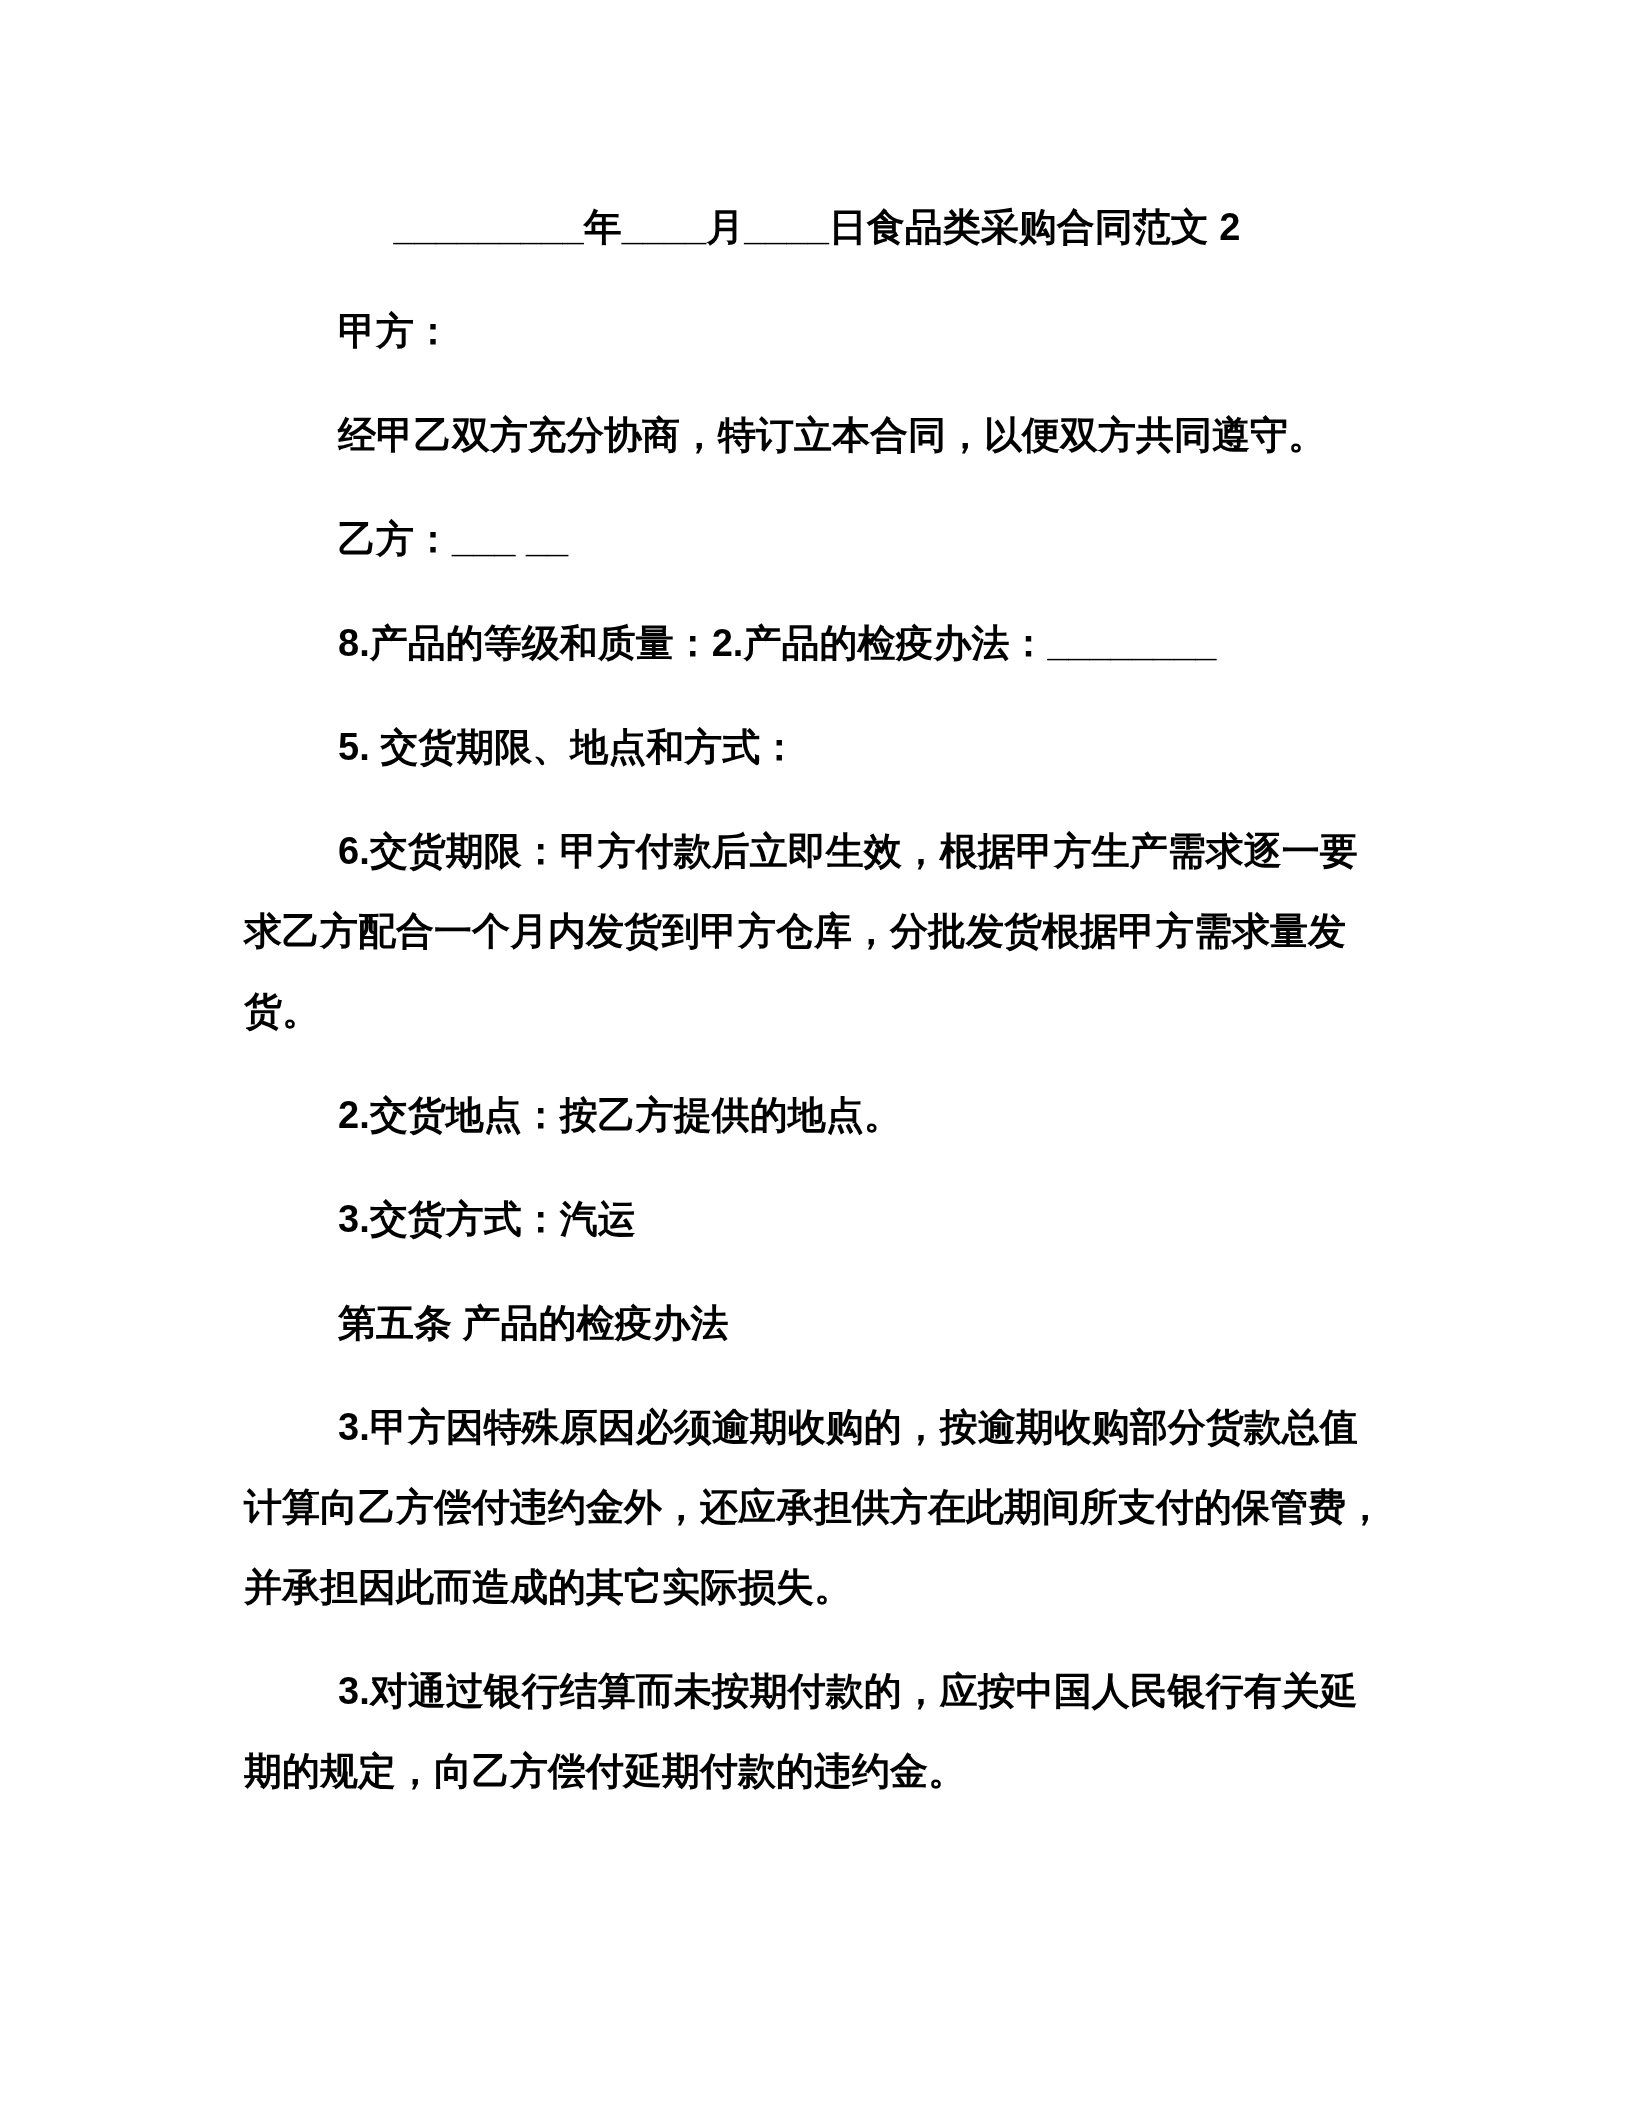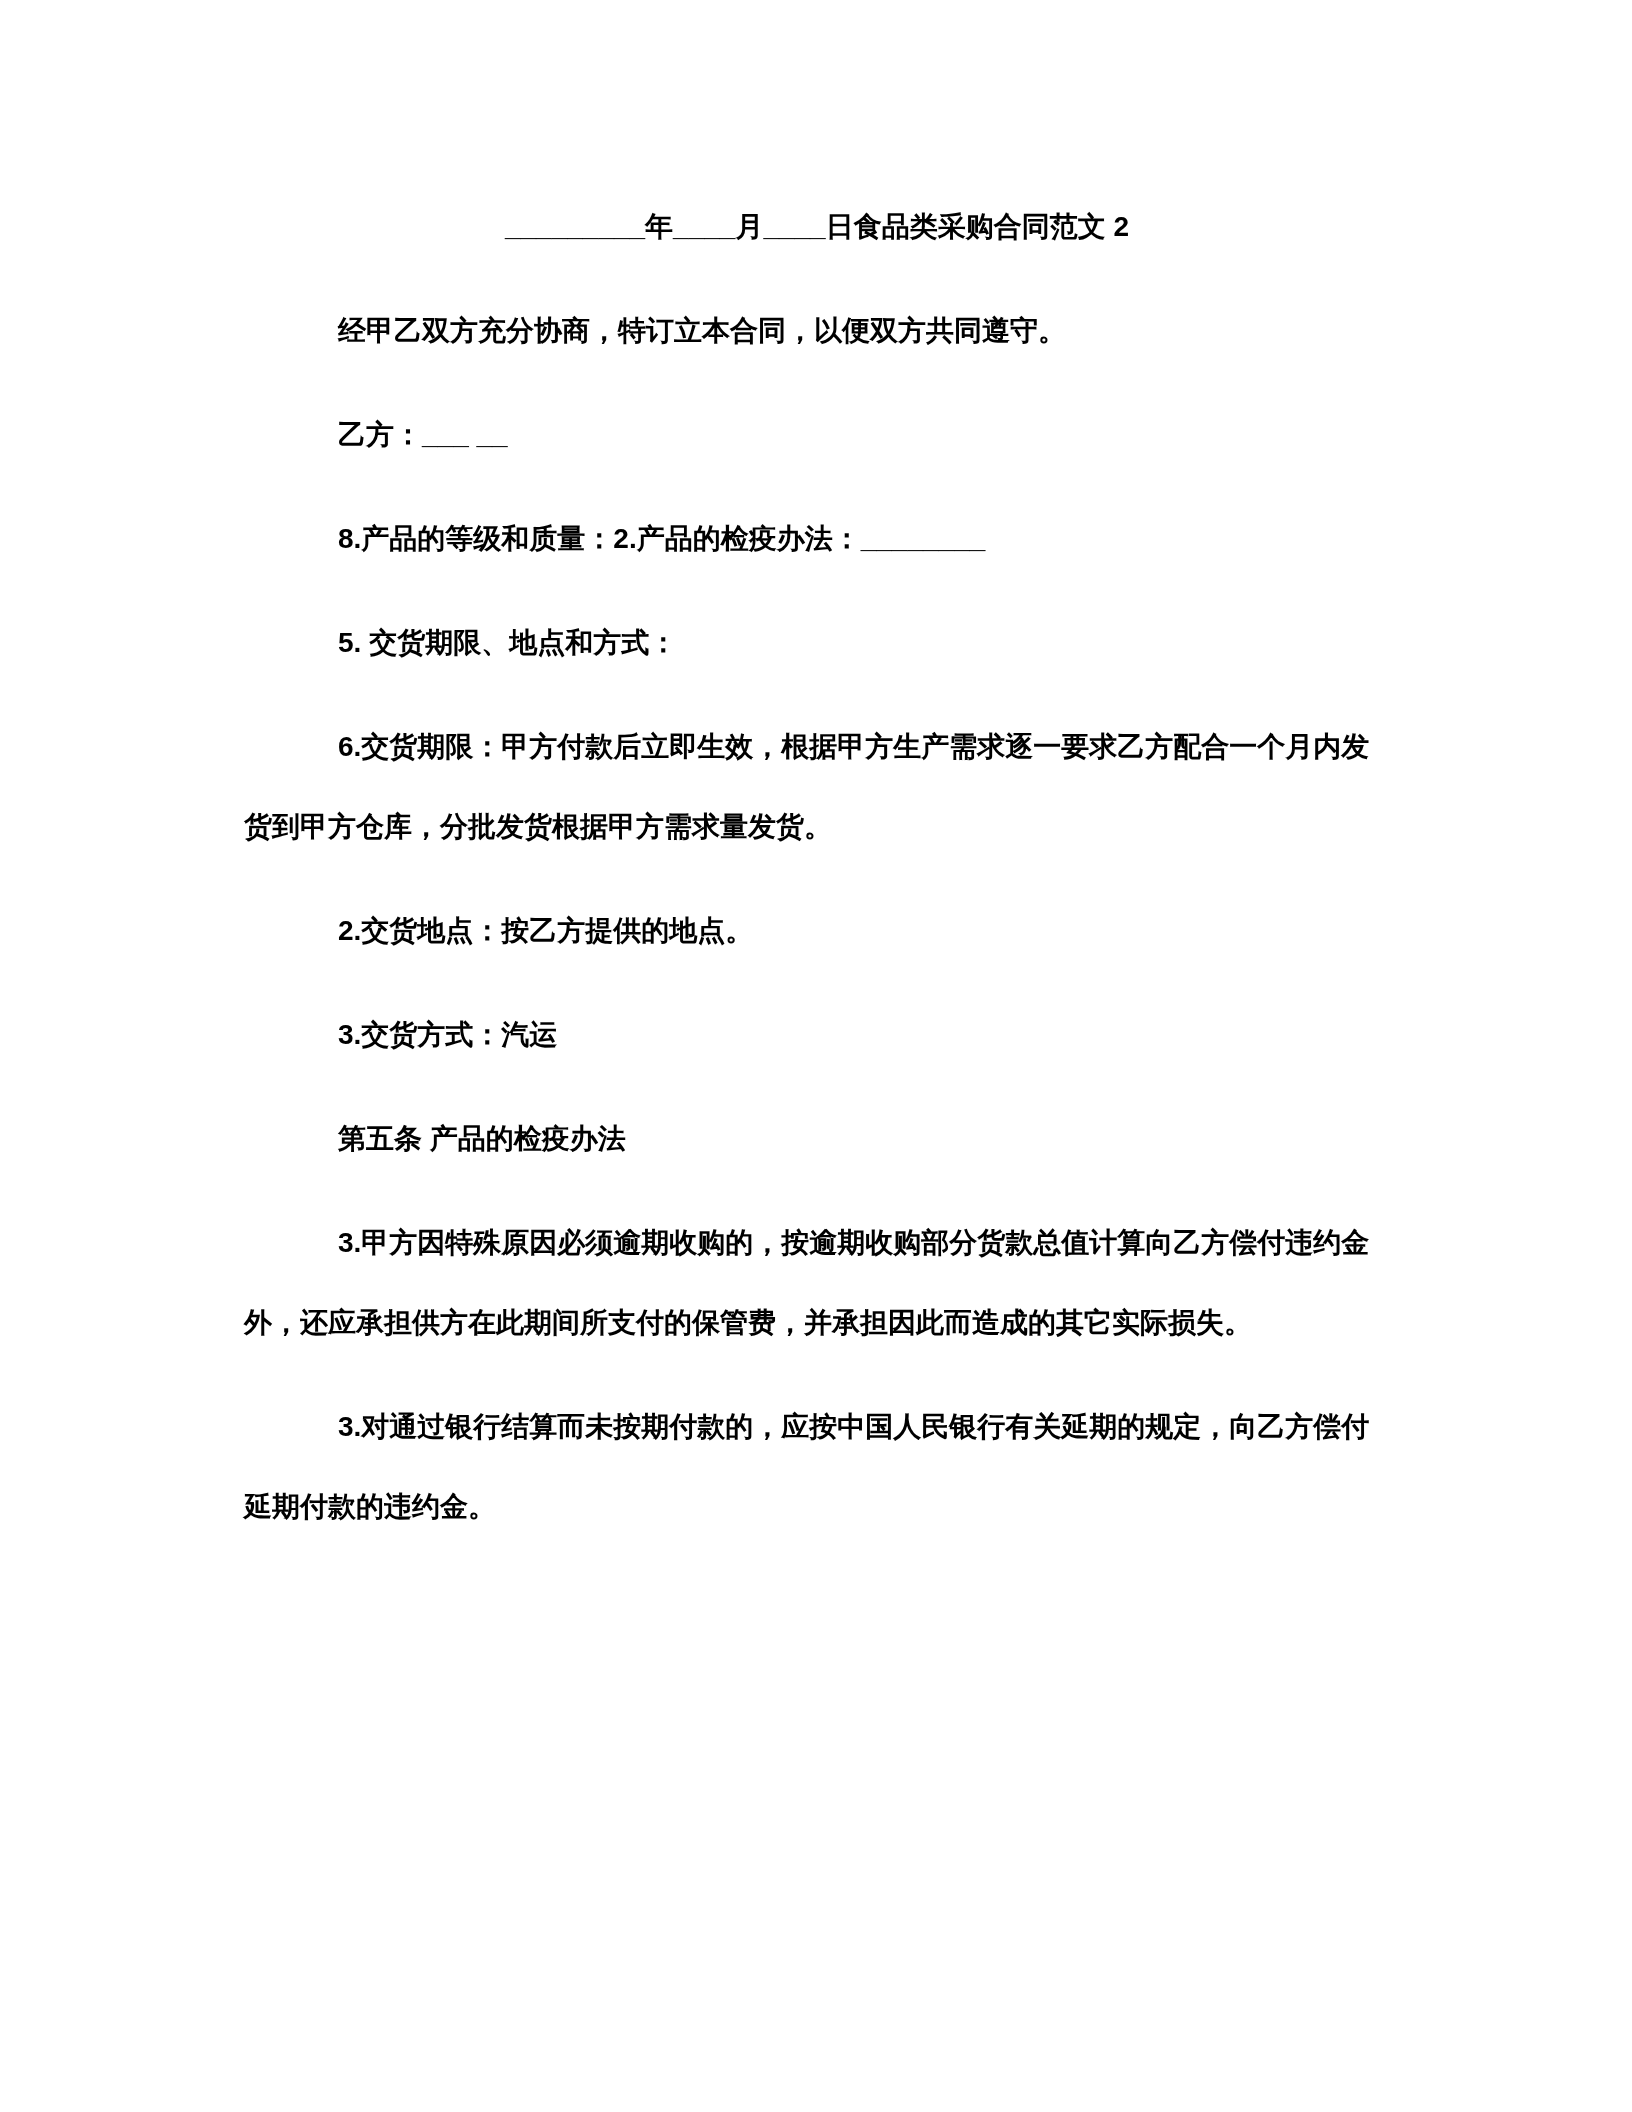--- a/index.html
+++ b/index.html
@@ -9,21 +9,21 @@
     }
     .page {
       position: relative;
       width: 1632px;
       height: 2112px;
       box-sizing: border-box;
       background: #ffffff;
       color: #000000;
       font-family: "Liberation Sans", "DejaVu Sans", sans-serif;
       font-weight: 700;
-      font-size: 28px;
+      font-size: 38px;
       line-height: 80px;
       padding: 187px 242px 0 244px;
       overflow: hidden;
       -webkit-font-smoothing: antialiased;
     }
     .para {
       margin: 0 0 24px 0;
       text-indent: 94px;
       word-break: break-all;
       overflow-wrap: break-word;
@@ -33,20 +33,21 @@
       text-indent: 0;
     }
   </style>
 </head>
 <body>
 
 <div class="page">
 
   <p class="para title">_________年____月____日食品类采购合同范文 2</p>
 
+  <p class="para">甲方：</p>
 
   <p class="para">经甲乙双方充分协商，特订立本合同，以便双方共同遵守。</p>
 
   <p class="para">乙方：___ __</p>
 
   <p class="para">8.产品的等级和质量：2.产品的检疫办法：________</p>
 
   <p class="para">5. 交货期限、地点和方式：</p>
 
   <p class="para">6.交货期限：甲方付款后立即生效，根据甲方生产需求逐一要求乙方配合一个月内发货到甲方仓库，分批发货根据甲方需求量发货。</p>

